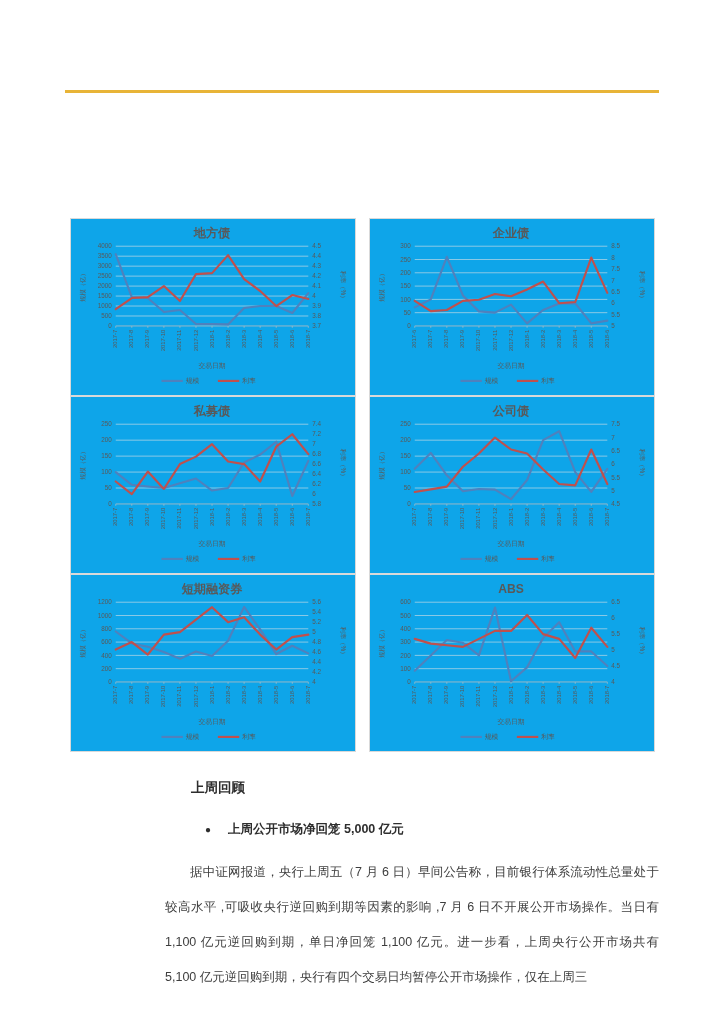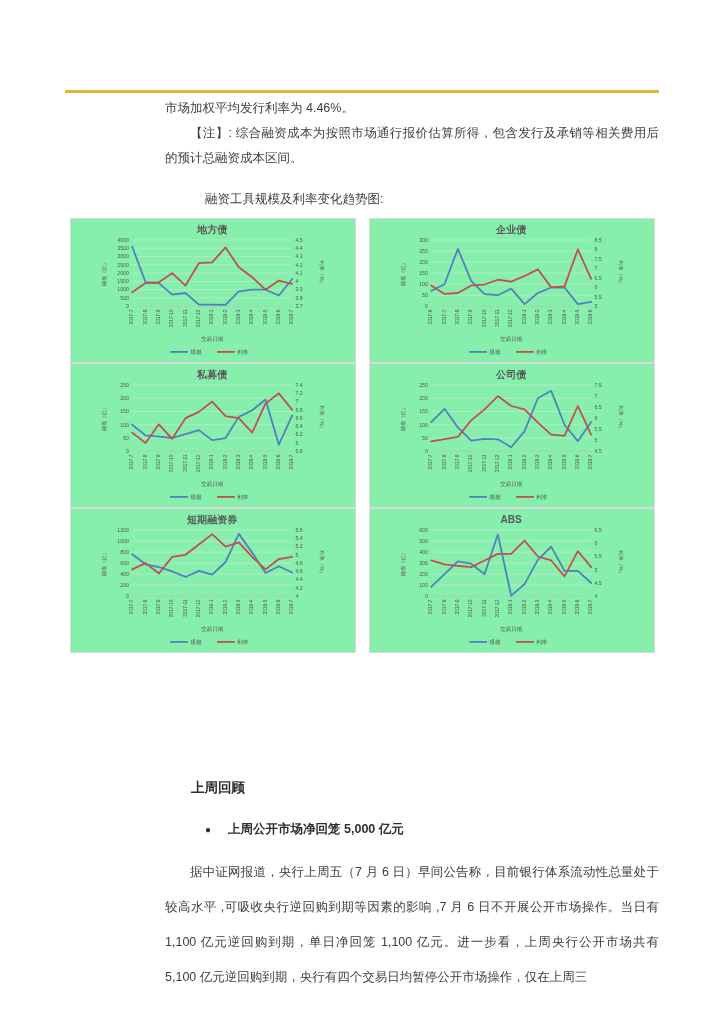--- a/index.html
+++ b/index.html
@@ -31,46 +31,41 @@
   .content { position:absolute; left:165px; top:96px; width:494px; font-size:12.5px; line-height:25px; text-align:justify; }
   .content p { margin:0; }
   .note-para { text-indent:2em; }
   .caption { margin:16px 0 0 40px !important; text-align:left; }
 
   
   .charts-grid {
     position:absolute; left:70px; top:218px; width:585px;
     display:grid; grid-template-columns:1fr 1fr; column-gap:13px; row-gap:0;
   }
-  .chart-cell { border:1px solid #d9d9d9; height:145px; background:#86efac; }
+  .chart-cell { border:1px solid #d9d9d9; height:178px; background:#0ea5e9; }
   .chart-cell svg { width:100%; height:100%; display:block; }
 
   
   .review { position:absolute; left:165px; top:779px; width:494px; font-size:12.5px; }
   .review-heading { font-weight:bold; font-size:13.5px; margin:0 0 0 26px; color:#2e2e2e; }
   .bullet-row { margin:24px 0 0 40px; font-weight:bold; display:flex; align-items:center; color:#2e2e2e; }
   .bullet-dot { font-size:10px; margin-right:17px; }
   .bullet-label { font-size:12.5px; }
   .review-para { margin-top:17px; text-indent:2em; text-align:justify; line-height:35px; }
 
   
   .footer { position:absolute; left:0; right:0; top:947px; text-align:center; font-weight:bold; font-size:11.5px; color:#2e2e2e; }
 </style>
 </head>
 <body>
 
 <div class="page">
 
   <div class="rule" style="background: rgb(232, 180, 55);"></div>
 
-  <div class="content">
-    <p>市场加权平均发行利率为 4.46%。</p>
-    <p class="note-para">【注】: 综合融资成本为按照市场通行报价估算所得，包含发行及承销等相关费用后的预计总融资成本区间。</p>
-    <p class="caption">融资工具规模及利率变化趋势图:</p>
-  </div>
 
   <div class="charts-grid">
       <div class="chart-cell">
         <svg viewBox="0 0 292 177">
           <text x="145" y="17" text-anchor="middle" font-size="12.5" font-weight="600" fill="#595959">地方债</text>
           <text x="42" y="110.2" text-anchor="end" font-size="6.5" fill="#595959">0</text>
           <line x1="46" y1="97.75" x2="244" y2="97.75" stroke="#e4e4e4" stroke-width="0.6"></line>
           <text x="42" y="99.95" text-anchor="end" font-size="6.5" fill="#595959">500</text>
           <line x1="46" y1="87.5" x2="244" y2="87.5" stroke="#e4e4e4" stroke-width="0.6"></line>
           <text x="42" y="89.7" text-anchor="end" font-size="6.5" fill="#595959">1000</text>

